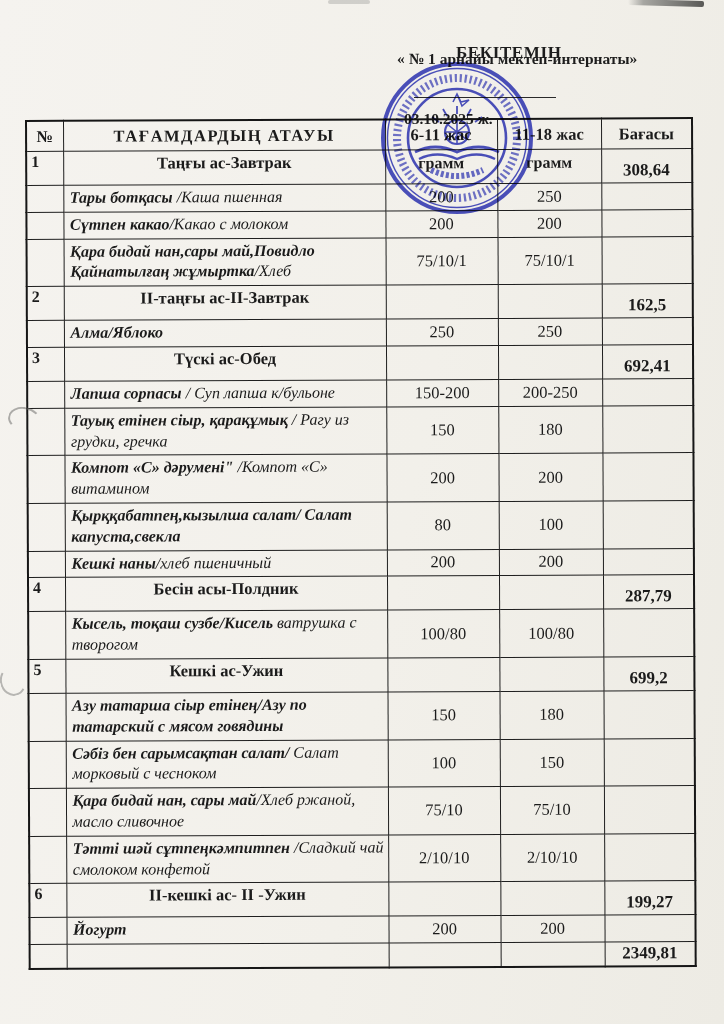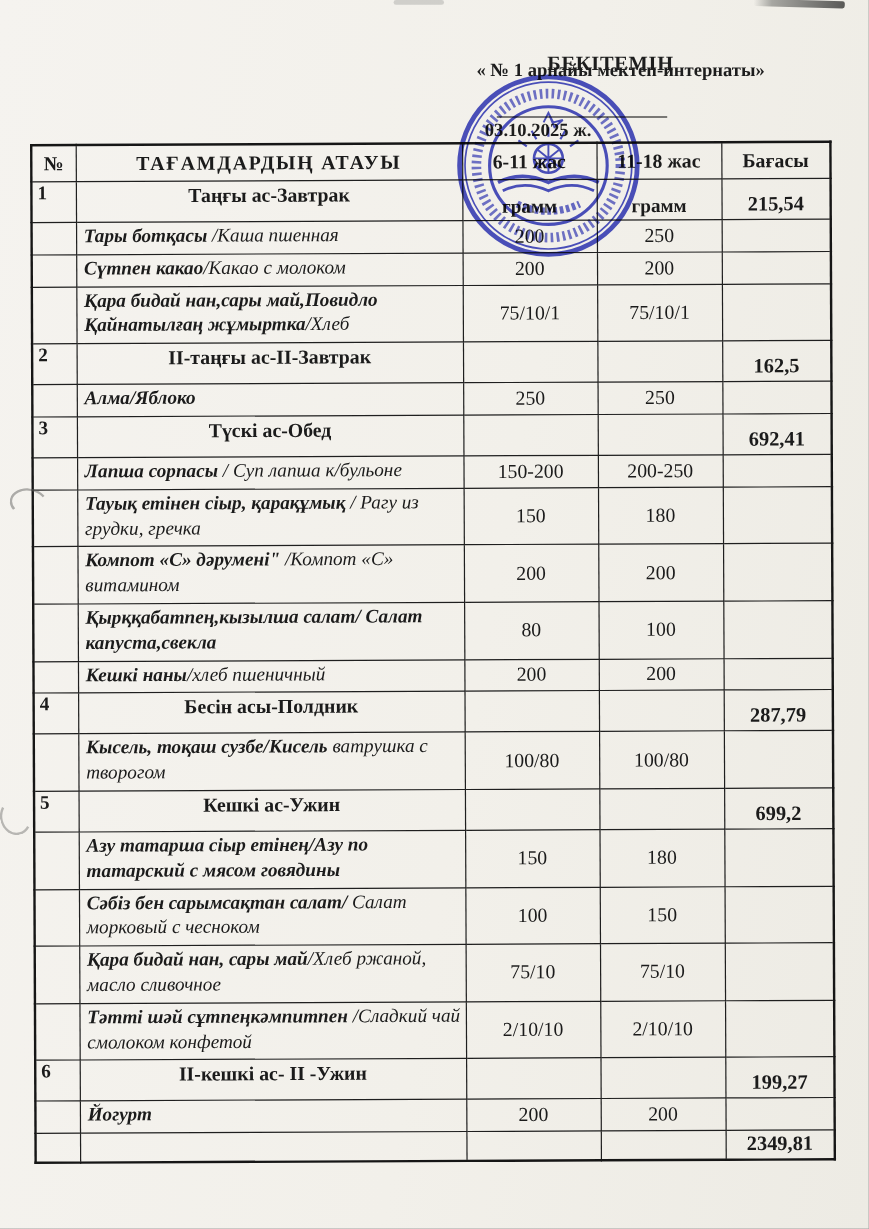--- a/index.html
+++ b/index.html
@@ -11,37 +11,37 @@
     font-family:"Liberation Serif", serif;
     color:#1b1b1b;
     overflow:hidden;
   }
   
   .ap{position:absolute;font-weight:bold;white-space:nowrap;color:#1d1d1d;}
   .ap-title{top:21px;left:456px;font-size:17px;letter-spacing:.6px;margin-top:22px;}
   .ap-org{top:50px;left:397px;font-size:15.5px;}
   .ap-dir{top:64px;left:407px;font-size:15.5px;}
   .sig-line{position:absolute;top:97px;left:414px;width:142px;height:0;border-top:1.8px solid #2a2a2a;}
-  .ap-date{top:100px;left:404px;font-size:15.5px;}
+  .ap-date{top:110px;left:404px;font-size:15.5px;}
   
   table.menu{
     position:absolute;left:25px;top:120px;width:666px;
     border-collapse:collapse;table-layout:fixed;
     transform:rotate(-0.25deg);transform-origin:top left;
   }
   table.menu th,table.menu td{border:1.6px solid #1f1f1f;overflow:hidden;}
   table.menu{border:2.3px solid #161616;}
   thead th{height:29px;font-size:16.5px;font-weight:bold;text-align:center;padding:0 2px;}
   th.h-name{letter-spacing:1.5px;margin-left:36px;}
   tr.row-section{height:34px;}
   tr.row-dish{height:22px;}
   tr.row-total{height:24px;}
   td.c-num{font-weight:bold;font-size:16px;vertical-align:top;text-align:left;padding:1px 0 0 4px;}
   td.c-title{font-weight:bold;font-size:16.5px;text-align:center;vertical-align:top;padding-top:2px;}
-  td.c-unit{font-weight:bold;font-size:16px;text-align:center;vertical-align:bottom;padding-bottom:1px;}
+  td.c-unit{font-weight:bold;font-size:16px;text-align:center;vertical-align:bottom;padding-bottom:11px;}
   td.c-g{font-size:16.5px;text-align:center;vertical-align:middle;}
   td.c-price{font-weight:bold;font-size:17px;text-align:center;vertical-align:bottom;padding-bottom:2px;}
   td.c-name{font-size:16px;font-style:italic;text-align:left;vertical-align:top;
             padding:2px 3px 3px 6px;line-height:1.3;}
   .nm-b{font-weight:bold;}
   .nm-r{font-weight:normal;}
   
   .stamp{position:absolute;left:377px;top:54px;width:160px;height:164px;
          z-index:5;opacity:.85;mix-blend-mode:multiply;pointer-events:none;}
   
@@ -104,21 +104,21 @@
         <th>11-18 жас</th>
         <th>Бағасы</th>
       </tr>
     </thead>
     <tbody>
         <tr class="row-section">
           <td class="c-num">1</td>
           <td class="c-title">Таңғы ас-Завтрак</td>
           <td class="c-unit">грамм</td>
           <td class="c-unit">грамм</td>
-          <td class="c-price">215,54</td>
+          <td class="c-price">308,64</td>
         </tr>
         <tr class="row-dish">
           <td class="c-num"></td>
           <td class="c-name"><span class="nm-b">Тары  ботқасы </span><span class="nm-r">/Каша пшенная</span></td>
           <td class="c-g">200</td>
           <td class="c-g">250</td>
           <td class="c-price"></td>
         </tr>
         <tr class="row-dish">
           <td class="c-num"></td>

